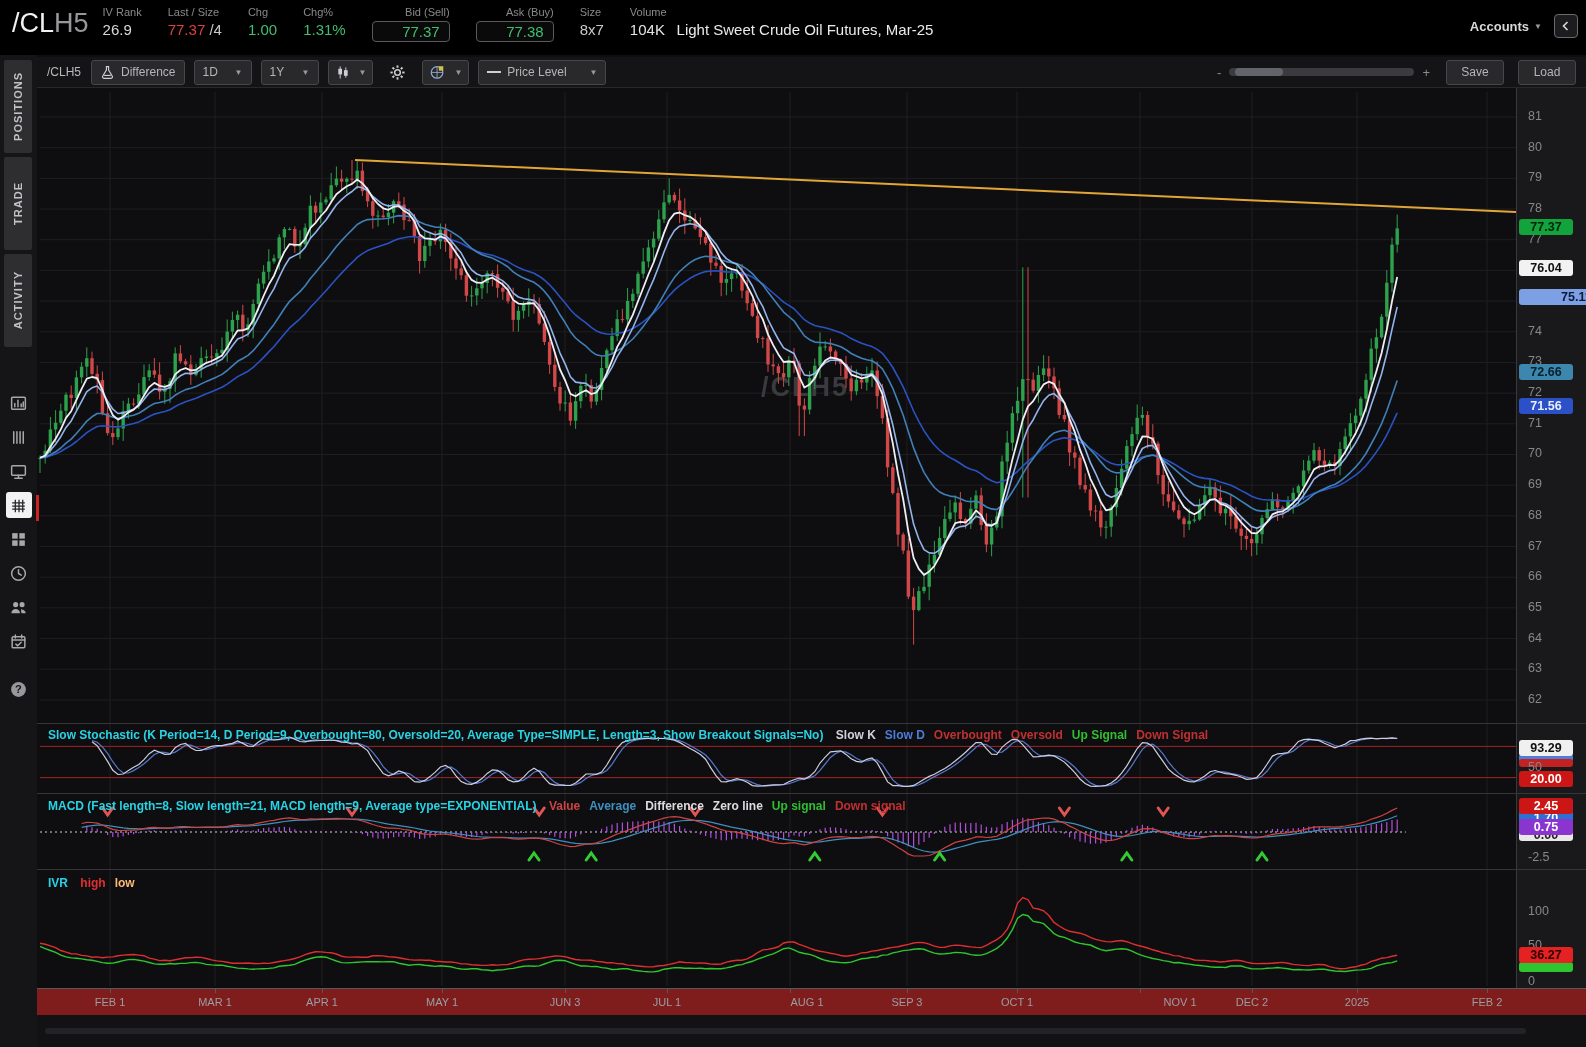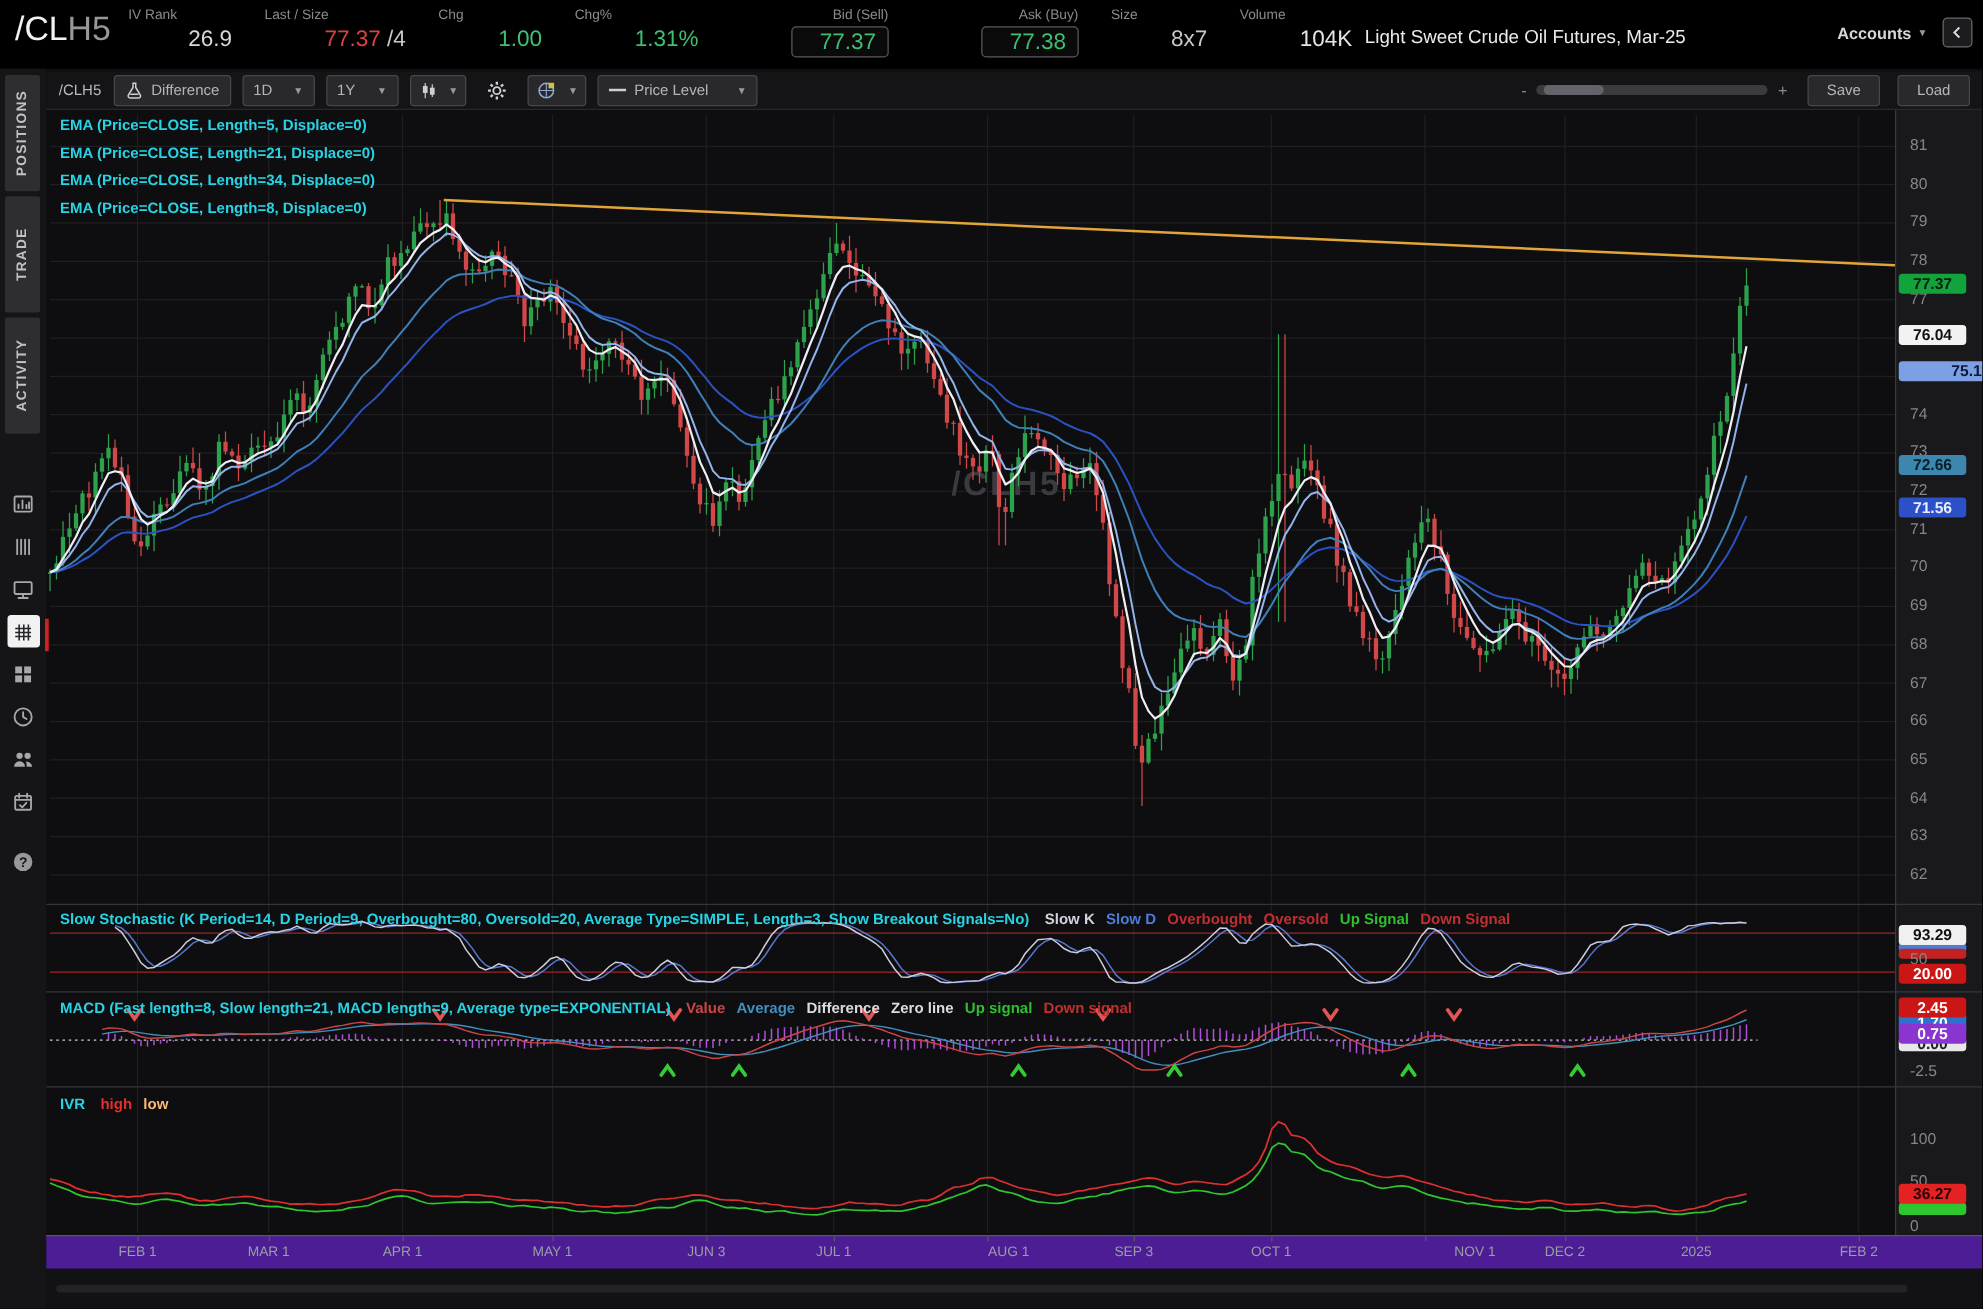--- a/index.html
+++ b/index.html
@@ -7,21 +7,21 @@
   .app{position:relative;width:1586px;height:1047px;background:#0e0e10;overflow:hidden;
        font-family:"Liberation Sans",sans-serif;-webkit-font-smoothing:antialiased;}
 
   
   .hdr{position:absolute;left:0;top:0;width:100%;height:55px;background:#000;display:flex;align-items:flex-start;}
   .sym{margin:8px 14px 0 12px;font-size:27px;color:#f2f2f2;letter-spacing:0;}
   .sym .sub{color:#97979b;}
   .stats{display:flex;gap:26px;margin-top:6px;}
   .stat{display:flex;flex-direction:column;}
   .stat .lbl{font-size:11px;color:#8a8a8e;margin-bottom:3px;white-space:nowrap;}
-  .stat .val{font-size:18px;white-space:nowrap;margin-left:48px;}
+  .stat .val{font-size:15px;white-space:nowrap;}
   .stat .sfx{color:#c9c9cc;}
   .stat.boxed .lbl{text-align:right;}
   .stat.boxed .val{border:1px solid #5a5a5e;border-radius:4px;padding:1px 9px;min-width:78px;text-align:right;background:#0a0a0a;}
   .desc{margin:21px 0 0 10px;font-size:15px;color:#eaeaea;white-space:nowrap;}
   .hdr-right{position:absolute;right:8px;top:14px;display:flex;align-items:center;gap:12px;}
   .accounts{font-size:13px;font-weight:bold;color:#d8d8da;display:flex;align-items:center;gap:5px;}
   .caret{font-size:8px;color:#9a9a9e;}
   .collapse-btn{width:24px;height:24px;border:1px solid #6a6a6e;border-radius:4px;background:#1c1c1e;
       display:flex;align-items:center;justify-content:center;}
 
@@ -64,21 +64,21 @@
 
   
   .raxis{position:absolute;left:1516px;top:88px;width:70px;height:900px;background:#19191b;
          border-left:1px solid #3a3a3e;z-index:5;}
   .ax-tick{position:absolute;left:11px;color:#87878b;font-size:12.5px;}
   .ax-badge{position:absolute;left:2px;min-width:54px;height:16px;border-radius:3px;font-size:12.5px;
             font-weight:bold;line-height:16px;padding:0 3px;text-align:center;overflow:hidden;}
   .hsep{position:absolute;left:37px;right:0;height:1px;background:#36363a;z-index:6;}
 
   
-  .xaxis{position:absolute;left:37px;top:988px;right:0;height:27px;background:#4c1d95;
+  .xaxis{position:absolute;left:37px;top:988px;right:0;height:27px;background:#7f1d1d;
          border-top:1px solid #56585c;z-index:7;}
   .xlab{position:absolute;top:7px;transform:translateX(-50%);font-size:11px;color:#9b9ea3;white-space:nowrap;}
   .xtick{position:absolute;top:0;width:1px;height:4px;background:#56585c;}
   .bottom-strip{position:absolute;left:37px;top:1015px;right:0;bottom:0;background:#121214;z-index:7;}
   .bscroll{position:absolute;left:8px;top:13px;right:60px;height:6px;background:#232327;border-radius:3px;}
 </style>
 </head>
 <body>
 
 <div class="app">
@@ -868,26 +868,20 @@
         <path d="M772.8000000000001 772L777.8000000000001 765L782.8000000000001 772" stroke="#33cc33" stroke-width="3" fill="none" stroke-linecap="round"></path>
         <path d="M840.4 720L845.4 727L850.4 720" stroke="#e05555" stroke-width="3" fill="none" stroke-linecap="round"></path>
         <path d="M897.6 772L902.6 765L907.6 772" stroke="#33cc33" stroke-width="3" fill="none" stroke-linecap="round"></path>
         <path d="M1022.4000000000001 720L1027.4 727L1032.4 720" stroke="#e05555" stroke-width="3" fill="none" stroke-linecap="round"></path>
         <path d="M1084.8 772L1089.8 765L1094.8 772" stroke="#33cc33" stroke-width="3" fill="none" stroke-linecap="round"></path>
         <path d="M1121.2 720L1126.2 727L1131.2 720" stroke="#e05555" stroke-width="3" fill="none" stroke-linecap="round"></path>
         <path d="M1220 772L1225 765L1230 772" stroke="#33cc33" stroke-width="3" fill="none" stroke-linecap="round"></path>
         <path d="M3.0 855.3L8.2 856.3L13.4 857.8L18.6 859.7L23.8 862.5L29.0 864.1L34.2 865.7L39.4 865.9L44.6 867.4L49.8 867.9L55.0 869.2L60.2 868.9L65.4 869.7L70.6 869.1L75.8 868.9L81.0 867.7L86.2 867.1L91.4 866.8L96.6 866.5L101.8 867.1L107.0 867.7L112.2 870.1L117.4 871.1L122.6 872.6L127.8 872.3L133.0 872.8L138.2 871.8L143.4 870.8L148.6 869.8L153.8 869.6L159.0 869.2L164.2 869.4L169.4 870.5L174.6 871.9L179.8 872.9L185.0 873.4L190.2 874.2L195.4 875.2L200.6 875.1L205.8 875.2L211.0 875.0L216.2 875.5L221.4 875.6L226.6 875.3L231.8 875.4L237.0 874.5L242.2 873.5L247.4 872.6L252.6 871.8L257.8 870.5L263.0 868.8L268.2 866.7L273.4 865.0L278.6 863.8L283.8 863.9L289.0 864.4L294.2 864.7L299.4 866.0L304.6 868.2L309.8 869.1L315.0 869.1L320.2 869.0L325.4 869.2L330.6 869.2L335.8 867.8L341.0 867.8L346.2 867.9L351.4 868.7L356.6 869.0L361.8 869.7L367.0 870.8L372.2 871.6L377.4 872.1L382.6 871.9L387.8 872.2L393.0 872.2L398.2 873.3L403.4 873.5L408.6 874.0L413.8 874.0L419.0 874.6L424.2 875.9L429.4 875.9L434.6 876.8L439.8 877.0L445.0 877.4L450.2 877.4L455.4 876.8L460.6 877.1L465.8 876.6L471.0 876.5L476.2 874.9L481.4 873.2L486.6 871.9L491.8 871.2L497.0 871.1L502.2 870.6L507.4 869.8L512.6 868.9L517.8 868.0L523.0 868.1L528.2 868.7L533.4 870.2L538.6 871.5L543.8 872.0L549.0 872.1L554.2 872.2L559.4 873.4L564.6 873.8L569.8 874.8L575.0 874.6L580.2 875.6L585.4 875.8L590.6 877.1L595.8 877.4L601.0 878.0L606.2 878.5L611.4 878.9L616.6 878.8L621.8 877.8L627.0 877.5L632.2 876.4L637.4 875.3L642.6 873.8L647.8 874.5L653.0 874.6L658.2 875.1L663.4 874.9L668.6 875.3L673.8 876.1L679.0 876.2L684.2 876.0L689.4 874.1L694.6 873.0L699.8 872.2L705.0 872.3L710.2 870.9L715.4 868.1L720.6 864.6L725.8 861.9L731.0 861.4L736.2 860.2L741.4 858.8L746.6 855.0L751.8 854.0L757.0 854.0L762.2 856.4L767.4 858.2L772.6 860.2L777.8 862.0L783.0 863.2L788.2 864.1L793.4 865.2L798.6 866.1L803.8 867.5L809.0 868.3L814.2 867.5L819.4 866.6L824.6 864.9L829.8 864.5L835.0 863.1L840.2 862.5L845.4 861.4L850.6 860.2L855.8 859.4L861.0 858.7L866.2 857.5L871.4 856.4L876.6 855.0L881.8 854.4L887.0 854.7L892.2 856.2L897.4 858.1L902.6 859.4L907.8 859.2L913.0 857.9L918.2 857.1L923.4 857.4L928.6 858.2L933.8 858.9L939.0 859.4L944.2 859.6L949.4 857.3L954.6 854.3L959.8 851.6L965.0 847.7L970.2 841.4L975.4 830.8L980.6 815.0L985.8 809.5L991.0 811.7L996.2 820.1L1001.4 821.0L1006.6 822.8L1011.8 827.5L1017.0 834.4L1022.2 838.0L1027.4 841.1L1032.6 843.3L1037.8 844.2L1043.0 845.2L1048.2 846.9L1053.4 849.3L1058.6 851.4L1063.8 852.6L1069.0 853.6L1074.2 853.9L1079.4 853.0L1084.6 852.5L1089.8 853.7L1095.0 855.7L1100.2 857.2L1105.4 858.5L1110.6 860.0L1115.8 861.8L1121.0 863.2L1126.2 865.0L1131.4 865.9L1136.6 867.6L1141.8 867.9L1147.0 869.6L1152.2 870.4L1157.4 872.0L1162.6 872.4L1167.8 872.4L1173.0 873.0L1178.2 873.3L1183.4 874.0L1188.6 873.5L1193.8 872.7L1199.0 872.3L1204.2 872.7L1209.4 874.1L1214.6 875.2L1219.8 875.6L1225.0 875.4L1230.2 875.5L1235.4 875.2L1240.6 874.8L1245.8 874.4L1251.0 875.3L1256.2 876.4L1261.4 876.9L1266.6 877.4L1271.8 877.6L1277.0 876.6L1282.2 876.5L1287.4 876.8L1292.6 878.7L1297.8 879.9L1303.0 880.8L1308.2 880.6L1313.4 879.5L1318.6 878.8L1323.8 877.3L1329.0 876.2L1334.2 873.3L1339.4 872.0L1344.6 870.2L1349.8 869.6L1355.0 868.3L1360.2 867.2" stroke="#dd2f2f" stroke-width="1.4" fill="none"></path>
         <path d="M3.0 858.4L8.2 860.6L13.4 862.5L18.6 864.4L23.8 867.1L29.0 868.9L34.2 869.9L39.4 870.2L44.6 870.9L49.8 871.8L55.0 872.3L60.2 873.4L65.4 874.6L70.6 875.2L75.8 875.1L81.0 874.0L86.2 872.6L91.4 871.6L96.6 871.4L101.8 872.3L107.0 873.1L112.2 874.5L117.4 875.9L122.6 876.2L127.8 876.3L133.0 875.5L138.2 876.0L143.4 875.4L148.6 875.4L153.8 874.6L159.0 874.4L164.2 875.1L169.4 876.4L174.6 876.9L179.8 877.2L185.0 877.1L190.2 878.2L195.4 879.1L200.6 880.1L205.8 880.4L211.0 880.9L216.2 881.2L221.4 880.9L226.6 880.7L231.8 880.4L237.0 879.9L242.2 878.3L247.4 877.8L252.6 877.2L257.8 876.4L263.0 874.0L268.2 872.1L273.4 870.5L278.6 869.3L283.8 868.7L289.0 869.2L294.2 871.1L299.4 873.0L304.6 874.6L309.8 874.9L315.0 874.6L320.2 874.2L325.4 873.9L330.6 873.7L335.8 873.6L341.0 873.8L346.2 873.9L351.4 873.7L356.6 873.7L361.8 875.2L367.0 876.3L372.2 877.3L377.4 876.6L382.6 876.5L387.8 877.3L393.0 877.8L398.2 878.4L403.4 877.7L408.6 878.2L413.8 878.7L419.0 880.1L424.2 881.0L429.4 881.2L434.6 880.8L439.8 880.7L445.0 881.8L450.2 882.0L455.4 882.7L460.6 882.0L465.8 881.9L471.0 880.9L476.2 880.4L481.4 879.2L486.6 878.3L491.8 877.9L497.0 878.2L502.2 877.9L507.4 876.0L512.6 874.1L517.8 872.5L523.0 872.2L528.2 872.7L533.4 874.6L538.6 876.4L543.8 878.0L549.0 877.9L554.2 878.6L559.4 878.4L564.6 879.6L569.8 880.1L575.0 881.5L580.2 881.3L585.4 880.8L590.6 880.7L595.8 882.1L601.0 882.8L606.2 883.4L611.4 883.8L616.6 883.9L621.8 883.0L627.0 881.2L632.2 880.5L637.4 879.6L642.6 879.8L647.8 880.2L653.0 880.3L658.2 880.4L663.4 880.2L668.6 880.8L673.8 880.5L679.0 880.8L684.2 880.8L689.4 879.9L694.6 878.8L699.8 877.3L705.0 876.6L710.2 874.7L715.4 873.3L720.6 871.1L725.8 869.4L731.0 867.4L736.2 865.8L741.4 863.3L746.6 860.7L751.8 859.9L757.0 861.8L762.2 864.3L767.4 865.5L772.6 866.4L777.8 868.1L783.0 870.5L788.2 872.3L793.4 873.5L798.6 874.0L803.8 874.6L809.0 874.7L814.2 874.1L819.4 872.4L824.6 870.8L829.8 870.3L835.0 869.3L840.2 869.0L845.4 867.1L850.6 866.9L855.8 864.9L861.0 863.9L866.2 862.6L871.4 862.1L876.6 861.2L881.8 860.7L887.0 861.3L892.2 863.3L897.4 865.1L902.6 866.0L907.8 865.8L913.0 865.2L918.2 864.4L923.4 864.6L928.6 865.3L933.8 866.6L939.0 867.2L944.2 867.1L949.4 865.6L954.6 863.1L959.8 860.4L965.0 856.3L970.2 850.0L975.4 841.6L980.6 830.1L985.8 826.5L991.0 827.7L996.2 833.4L1001.4 834.2L1006.6 835.7L1011.8 840.5L1017.0 845.6L1022.2 848.3L1027.4 849.4L1032.6 851.7L1037.8 854.0L1043.0 855.4L1048.2 856.3L1053.4 857.0L1058.6 859.5L1063.8 861.6L1069.0 862.7L1074.2 862.0L1079.4 861.1L1084.6 860.8L1089.8 861.3L1095.0 863.1L1100.2 865.6L1105.4 867.7L1110.6 869.1L1115.8 870.5L1121.0 871.4L1126.2 872.6L1131.4 873.4L1136.6 874.8L1141.8 874.5L1147.0 875.5L1152.2 876.1L1157.4 877.0L1162.6 877.5L1167.8 878.1L1173.0 878.8L1178.2 879.3L1183.4 879.1L1188.6 879.5L1193.8 878.0L1199.0 878.0L1204.2 878.0L1209.4 879.6L1214.6 880.8L1219.8 880.9L1225.0 880.9L1230.2 880.2L1235.4 880.1L1240.6 879.5L1245.8 880.1L1251.0 880.7L1256.2 881.8L1261.4 881.5L1266.6 881.9L1271.8 882.0L1277.0 881.6L1282.2 881.3L1287.4 881.2L1292.6 882.3L1297.8 883.0L1303.0 883.3L1308.2 883.5L1313.4 882.7L1318.6 882.1L1323.8 881.9L1329.0 881.4L1334.2 880.4L1339.4 877.8L1344.6 876.4L1349.8 875.3L1355.0 874.6L1360.2 872.9" stroke="#2fc52f" stroke-width="1.4" fill="none"></path>
       </svg>
-    <div class="ema-labels">
-      <div>EMA (Price=CLOSE, Length=5, Displace=0)</div>
-      <div>EMA (Price=CLOSE, Length=21, Displace=0)</div>
-      <div>EMA (Price=CLOSE, Length=34, Displace=0)</div>
-      <div>EMA (Price=CLOSE, Length=8, Displace=0)</div>
-    </div>
     <div class="pane-legend" style="top:640px" id="stoch-legend">
       <span class="t">Slow Stochastic (K Period=14, D Period=9, Overbought=80, Oversold=20, Average Type=SIMPLE, Length=3, Show Breakout Signals=No)</span>
     <span style="color: rgb(210, 210, 222);">Slow K</span><span style="color: rgb(77, 125, 214);">Slow D</span><span style="color: rgb(192, 48, 48);">Overbought</span><span style="color: rgb(192, 48, 48);">Oversold</span><span style="color: rgb(47, 191, 47);">Up Signal</span><span style="color: rgb(192, 48, 48);">Down Signal</span></div>
     <div class="pane-legend" style="top:711px" id="macd-legend">
       <span class="t">MACD (Fast length=8, Slow length=21, MACD length=9, Average type=EXPONENTIAL)</span>
     <span style="color: rgb(204, 68, 68);">Value</span><span style="color: rgb(63, 143, 191);">Average</span><span style="color: rgb(220, 220, 224);">Difference</span><span style="color: rgb(220, 220, 224);">Zero line</span><span style="color: rgb(47, 191, 47);">Up signal</span><span style="color: rgb(192, 48, 48);">Down signal</span></div>
     <div class="pane-legend" style="top:788px" id="ivr-legend">
       <span class="t">IVR</span>
     <span style="color: rgb(224, 48, 48);">high</span><span style="color: #fdba74;">low</span></div>
   </div>

